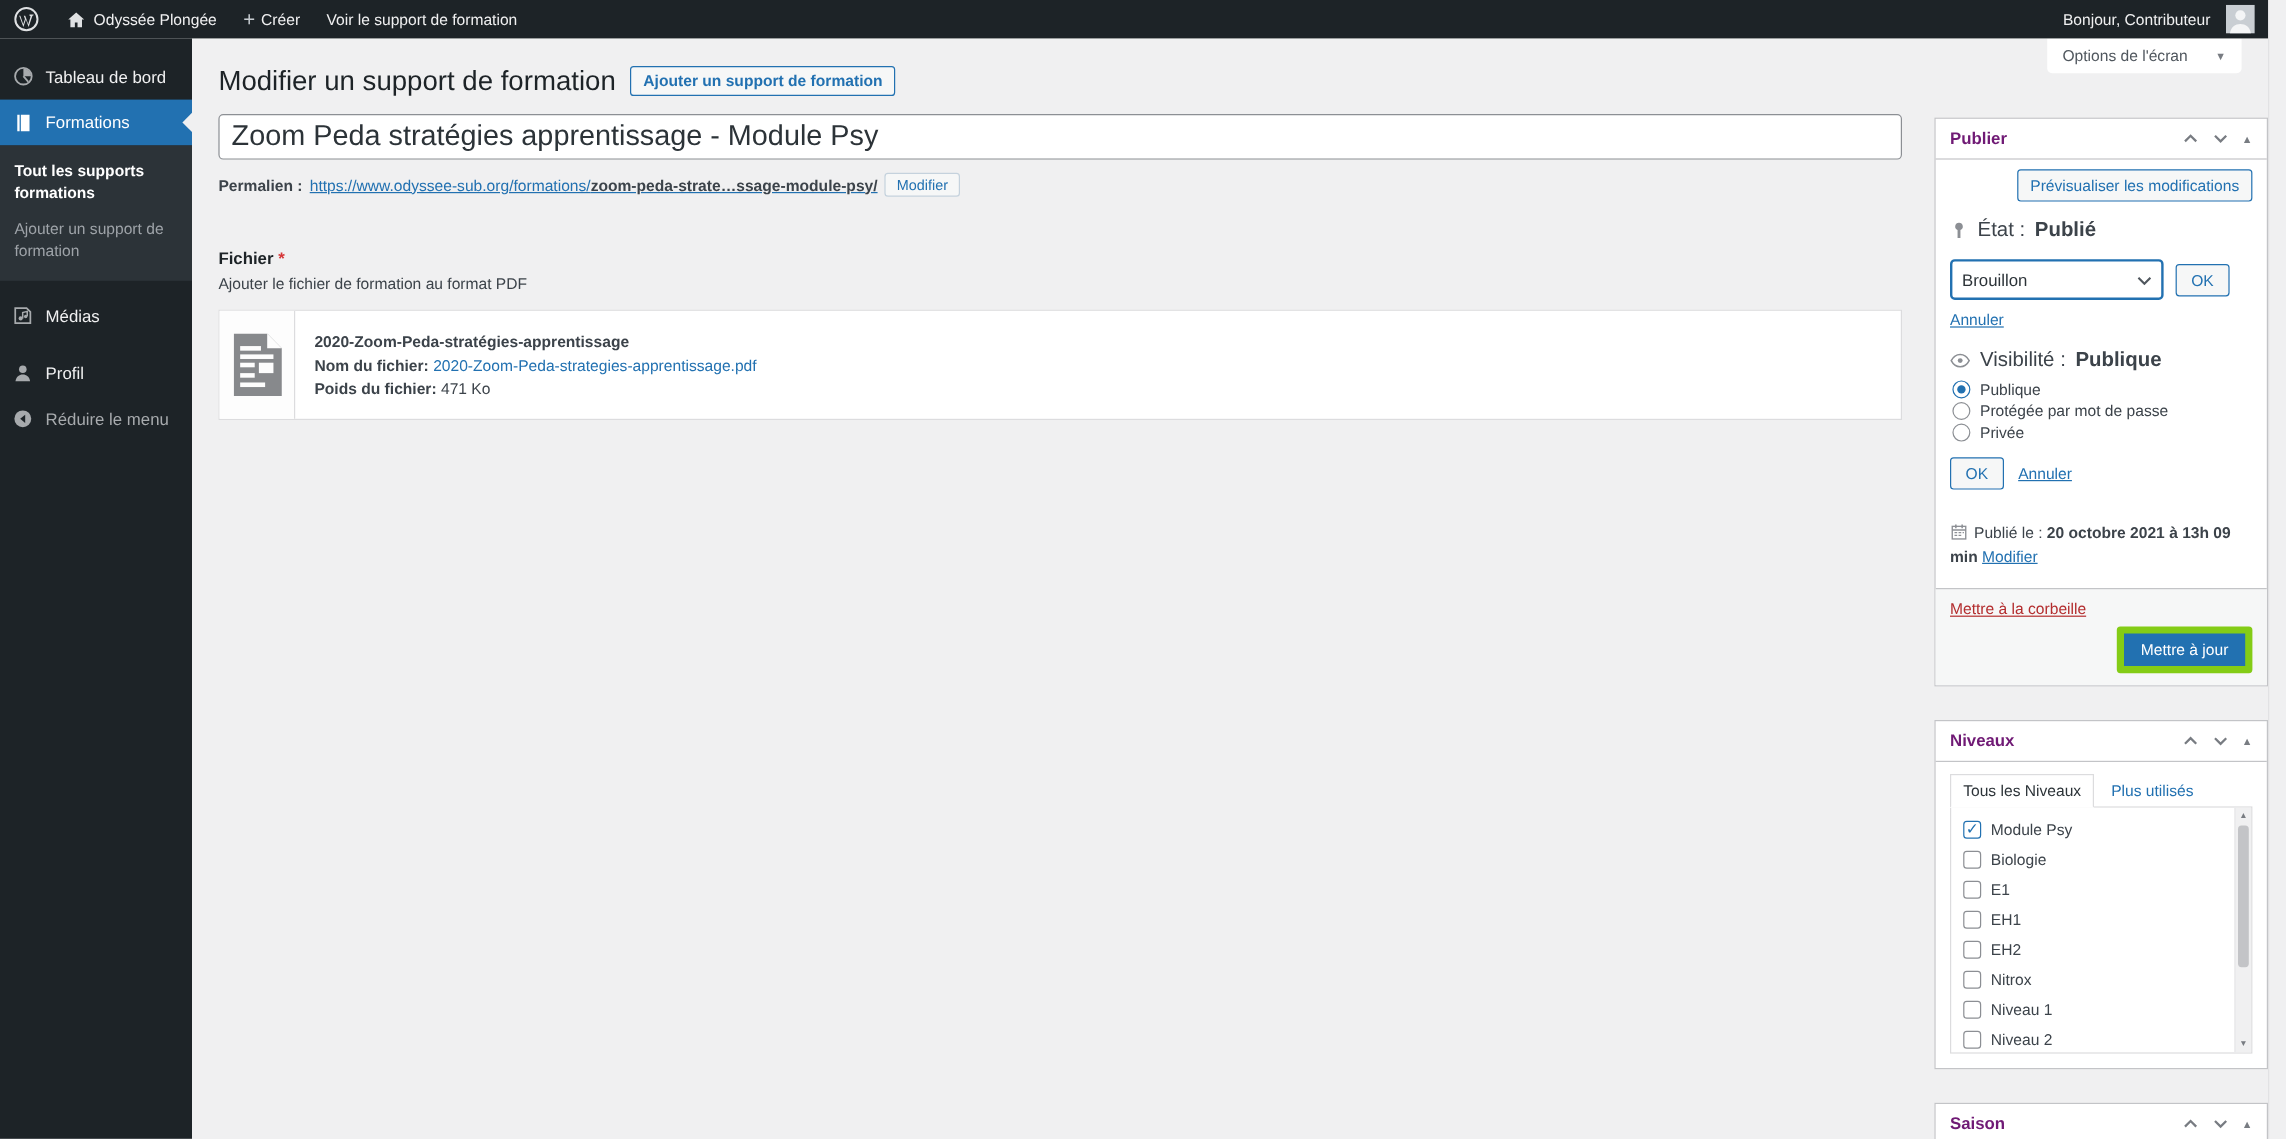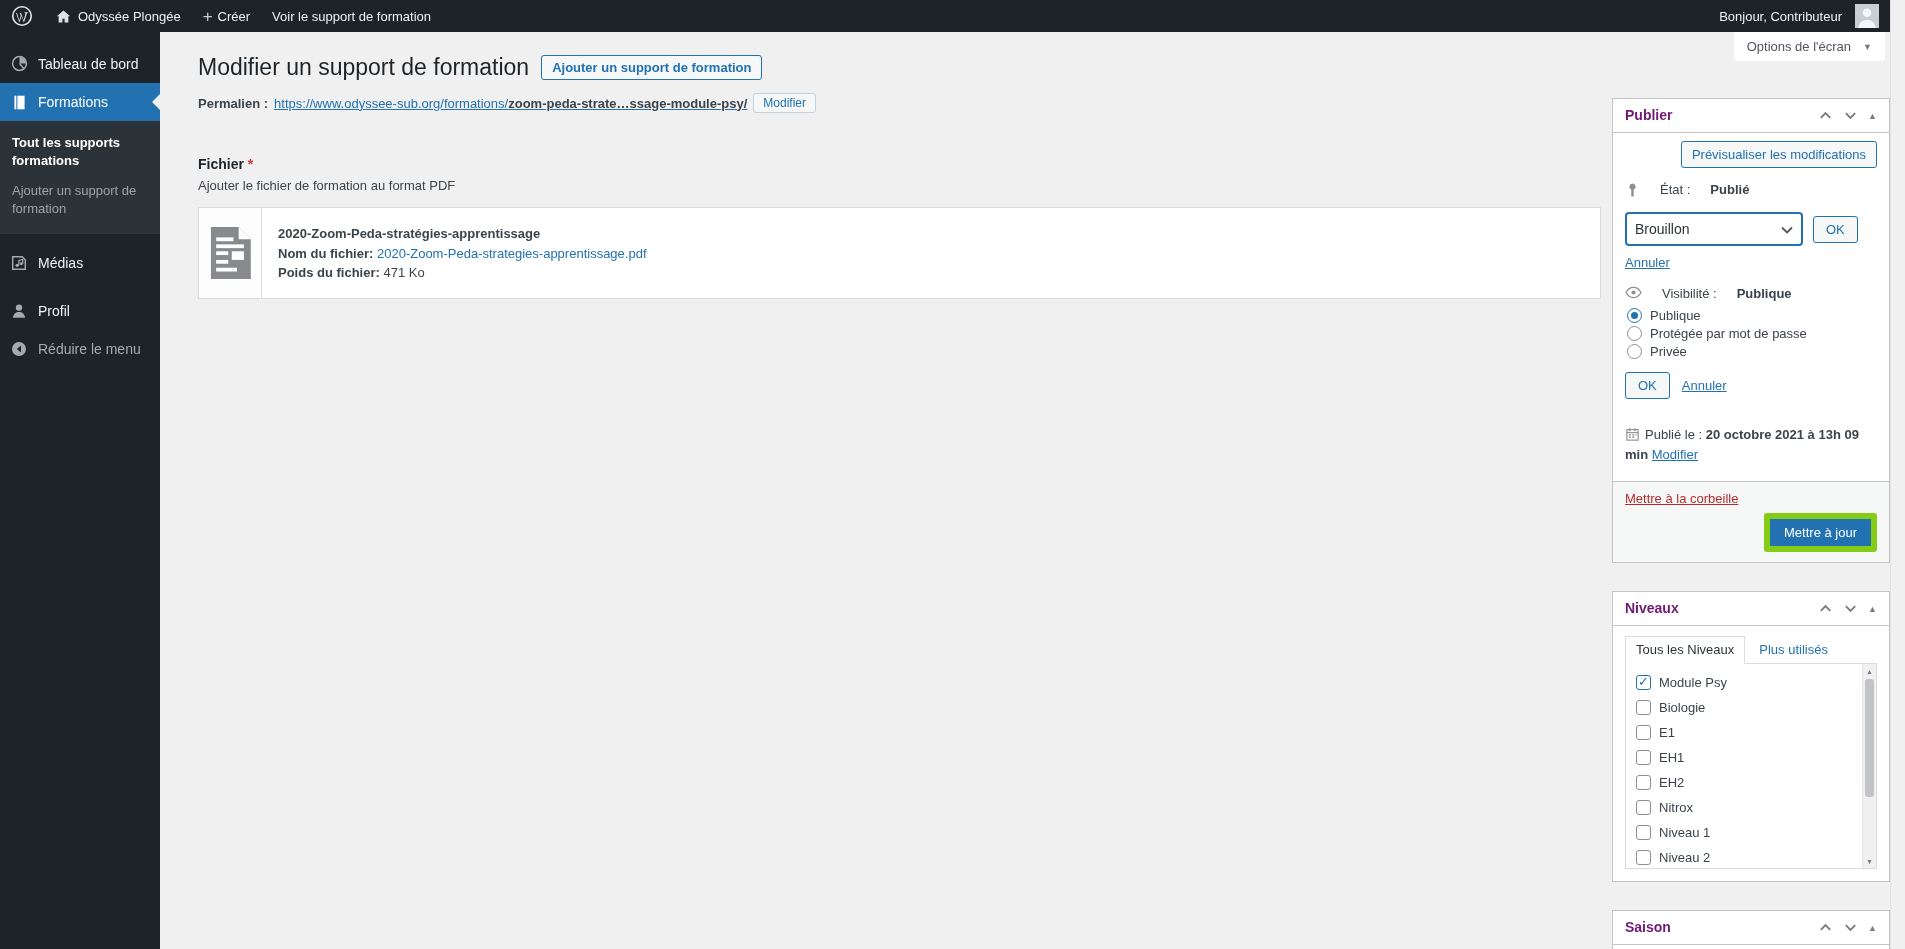--- a/index.html
+++ b/index.html
@@ -25,24 +25,24 @@
   .menu-item.active { background:#2271b1; color:#fff; }
   .menu-item.active::after { content:""; position:absolute; right:0; top:50%; margin-top:-8px; border:8px solid transparent; border-right-color:#f0f0f1; }
   .submenu { background:#2c3338; padding:7px 0 10px; }
   .submenu-item { padding:6px 12px; font-size:13px; line-height:18px; color:#9ea3a8; cursor:pointer; }
   .submenu-item.current { color:#fff; font-weight:700; }
   .menu-item.muted { color:#a7aaad; }
   .menu-gap { height:10px; }
 
   
   .content { position:absolute; left:160px; top:32px; width:1730px; height:917px; background:#f0f0f1; }
-  .screen-options { position:absolute; top:0; right:5px; background:#fff; padding:7px 13px; font-size:13px; color:#50575e; border-radius:0 0 4px 4px; display:flex; align-items:center; gap:12px; cursor:pointer; }
+  .screen-options { position:absolute; top:0; right:22px; background:#fff; padding:7px 13px; font-size:13px; color:#50575e; border-radius:0 0 4px 4px; display:flex; align-items:center; gap:23px; cursor:pointer; }
   .so-arrow { font-size:9px; color:#787c82; }
 
-  .main-col { position:absolute; left:38px; top:0; width:1403px; }
+  .main-col { position:absolute; left:22px; top:0; width:1403px; }
   .page-head { margin-top:20px; display:flex; align-items:center; gap:12px; }
   h1.page-title { font-size:23px; font-weight:400; color:#1d2327; line-height:30px; }
   .add-new-btn { display:inline-block; padding:4px 10px; font-size:13px; font-weight:600; color:#2271b1; border:1px solid #2271b1; border-radius:3px; background:#f6f7f7; cursor:pointer; }
   .title-input { display:block; width:100%; height:38px; margin-top:13px; padding:3px 10px; font-size:24px; color:#2c3338; background:#fff; border:1px solid #8c8f94; border-radius:4px; font-family:inherit; }
   .permalink-row { margin-top:11px; display:flex; align-items:center; gap:6px; font-size:13px; }
   .permalink-row b { color:#3c434a; }
   .permalink-link { color:#2271b1; text-decoration:underline; cursor:pointer; }
   .btn-small { padding:2px 9px; font-size:12px; color:#2271b1; background:#f6f7f7; border:1px solid #c5d2dd; border-radius:3px; cursor:pointer; font-family:inherit; }
 
   .file-section { margin-top:43px; }
@@ -62,21 +62,21 @@
   .postbox + .postbox { margin-top:28px; }
   .postbox-header { display:flex; align-items:center; justify-content:space-between; padding:8px 12px; border-bottom:1px solid #c3c4c7; }
   .postbox-header h2 { font-size:14px; font-weight:700; color:#701a75; line-height:17px; }
   .handle-icons { display:flex; align-items:center; gap:10px; }
   .handle-icons .hi { cursor:pointer; display:flex; align-items:center; }
   .tri { font-size:9px; color:#787c82; }
 
   .pub-body { padding:8px 12px 0; }
   .preview-row { text-align:right; }
   .btn-secondary { display:inline-block; padding:5px 10px; font-size:13px; color:#2271b1; background:#f6f7f7; border:1px solid #2271b1; border-radius:3px; cursor:pointer; font-family:inherit; }
-  .icon-row { margin-top:14px; display:flex; gap:20px; font-size:13px; }
+  .icon-row { margin-top:14px; display:flex; align-items:center; gap:8px; font-size:17px; }
   .icon-row svg { flex:none; }
   .select-row { margin-top:14px; display:flex; align-items:center; gap:10px; }
   .status-select { position:relative; width:178px; height:34px; border:2px solid #2271b1; border-radius:4px; background:#fff; display:flex; align-items:center; padding:0 28px 0 8px; font-size:14px; color:#2c3338; cursor:pointer; }
   .status-select .sel-chevron { position:absolute; right:8px; top:12px; }
   .btn-ok { padding:5px 12px; font-size:13px; color:#2271b1; background:#f6f7f7; border:1px solid #2271b1; border-radius:3px; cursor:pointer; font-family:inherit; }
   .link-cancel { display:inline-block; margin-top:9px; color:#2271b1; text-decoration:underline; font-size:13px; cursor:pointer; }
   .vis-row { margin-top:16px; }
   .radio-group { margin:7px 0 0 2px; }
   .radio-row { display:flex; align-items:center; gap:8px; margin:3px 0; font-size:13px; cursor:pointer; }
   .radio { width:15px; height:15px; border:1px solid #8c8f94; border-radius:50%; background:#fff; flex:none; position:relative; }
@@ -209,20 +209,21 @@
     <span>Options de l'écran</span>
     <span class="so-arrow">▼</span>
   </div>
 
   <div class="main-col">
     <div class="page-head">
       <h1 class="page-title">Modifier un support de formation</h1>
       <span class="add-new-btn">Ajouter un support de formation</span>
     </div>
 
+    <input class="title-input" type="text" value="Zoom Peda stratégies apprentissage - Module Psy" style="">
 
     <div class="permalink-row">
       <b>Permalien :</b>
       <a class="permalink-link"><span>https://www.odyssee-sub.org/formations/</span><b>zoom-peda-strate…ssage-module-psy/</b></a>
       <button class="btn-small">Modifier</button>
     </div>
 
     <div class="file-section">
       <div class="file-label">
         <b>Fichier</b>

